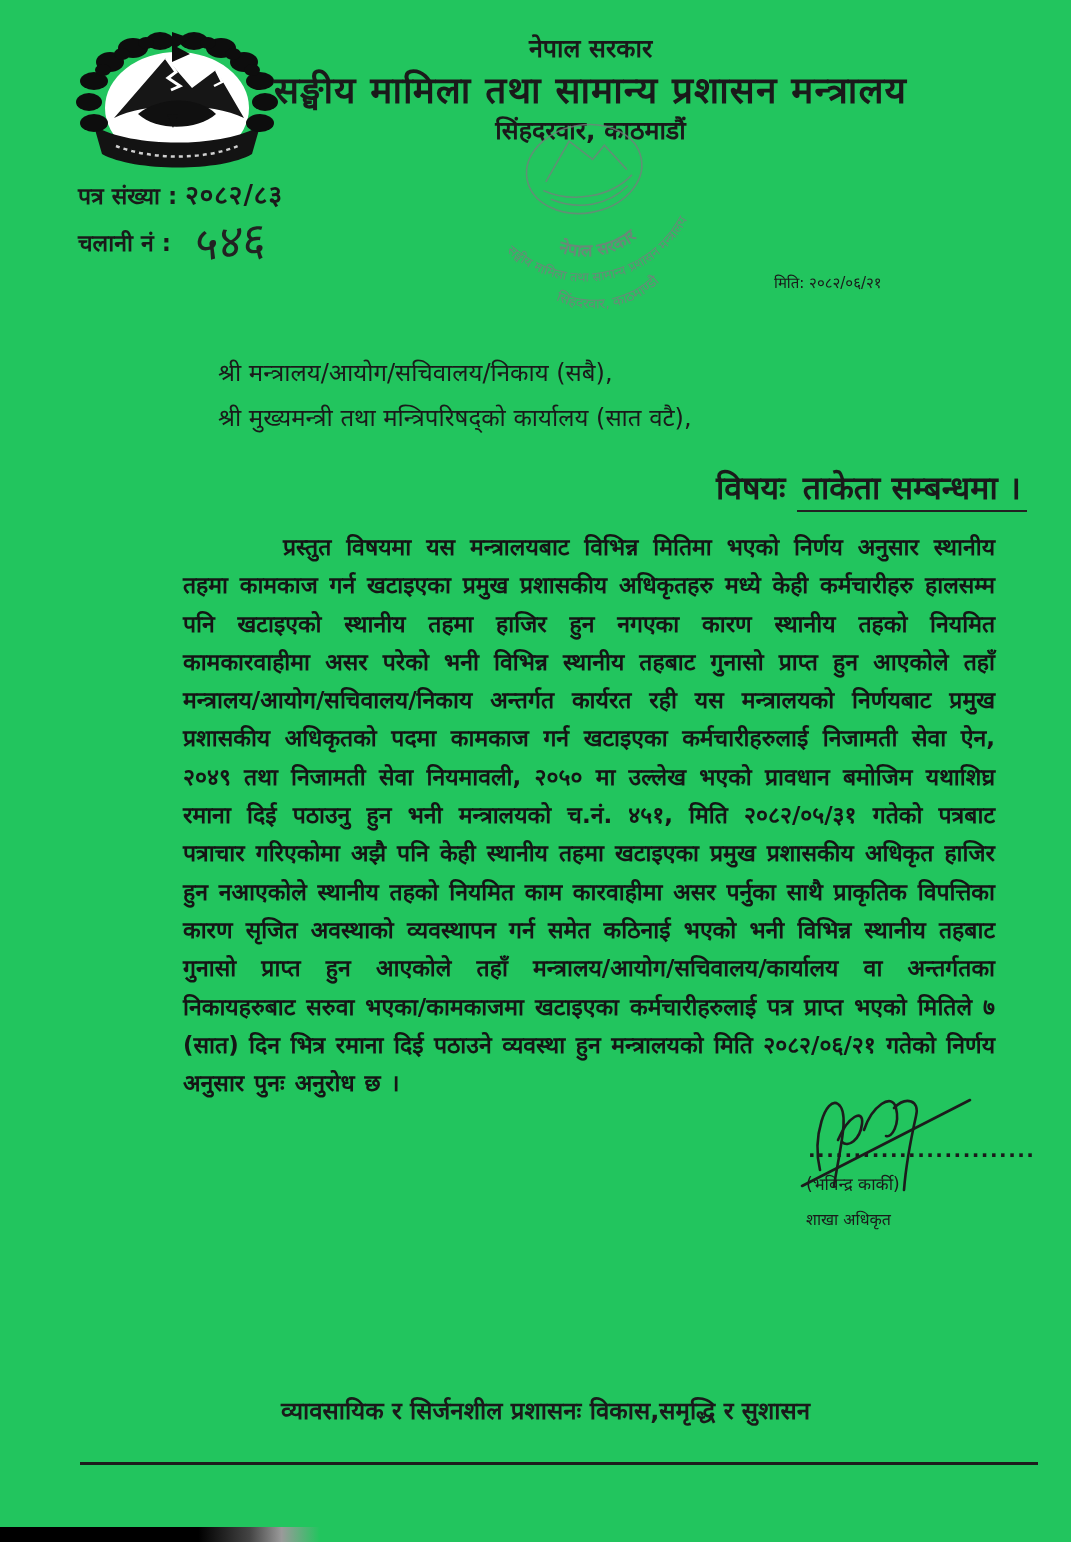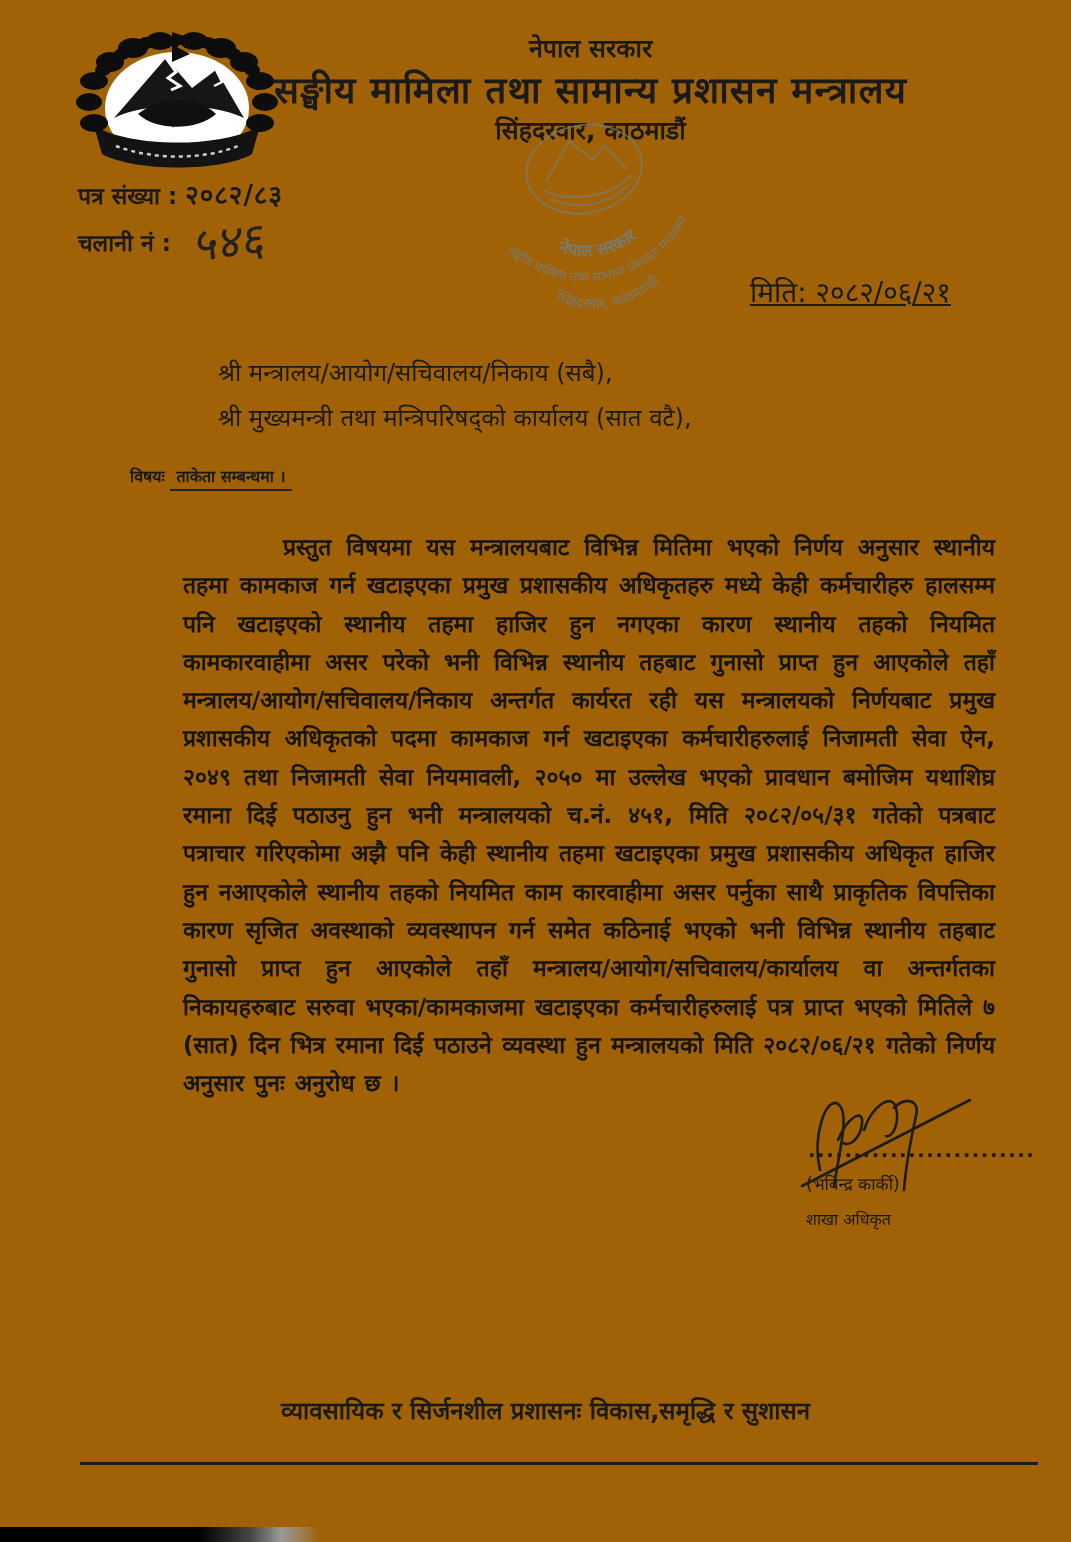--- a/index.html
+++ b/index.html
@@ -3,21 +3,21 @@
 <meta charset="utf-8">
 <style>
   * { margin: 0; padding: 0; box-sizing: border-box; }
   html, body { background: #e8e8e8; }
   body { font-family: "DejaVu Sans", "Liberation Sans", sans-serif; }
   .page {
     position: relative;
     width: 1071px;
     height: 1542px;
     margin: 0 auto;
-    background: #a16207;
+    background: #22c55e;
     color: #1a1a1a;
     overflow: hidden;
   }
   .abs { position: absolute; }
 
   
   .gov-line   { left: 0; top: 30px;  width: 1071px; padding-left: 110px; text-align: center; font-size: 25px; font-weight: bold; }
   .ministry   { left: 0; top: 63px;  width: 1071px; padding-left: 110px; text-align: center; font-size: 37px; font-weight: bold; letter-spacing: 1px; }
   .addr-line  { left: 0; top: 112px; width: 1071px; padding-left: 110px; text-align: center; font-size: 25px; font-weight: bold; }
 
@@ -31,33 +31,33 @@
     display: inline-block;
     font-size: 46px;
     font-weight: normal;
     transform: rotate(-5deg) skewX(-10deg);
     transform-origin: left bottom;
     margin-left: 14px;
     line-height: 1;
     vertical-align: -10px;
     color: #222;
   }
-  .date-row { left: 750px; top: 272px; font-size: 28px; text-decoration: underline; }
+  .date-row { left: 774px; top: 272px; font-size: 15px; }
 
   
   .stamp {
     left: 468px; top: 116px; width: 256px; height: 240px;
     transform: rotate(-10deg);
     opacity: 0.85;
   }
 
   
   .recipient-1 { left: 218px; top: 355px; font-size: 24px; font-weight: 500; }
   .recipient-2 { left: 218px; top: 400px; font-size: 24px; font-weight: 500; }
-  .subject-row { left: 0; top: 465px; width: 1027px; text-align: left; padding-left: 130px; font-size: 16px; font-weight: 600; }
+  .subject-row { left: 0; top: 465px; width: 1027px; text-align: right; padding-left: 130px; font-size: 32px; font-weight: 600; }
   .subject-underlined { border-bottom: 2px solid #222; padding: 0 6px 3px 6px; }
 
   
   .body-text {
     left: 183px; top: 528px; width: 812px;
     font-size: 23px; line-height: 38.3px;
     text-align: justify;
     text-indent: 100px;
     font-weight: 700;
     color: #151515;

